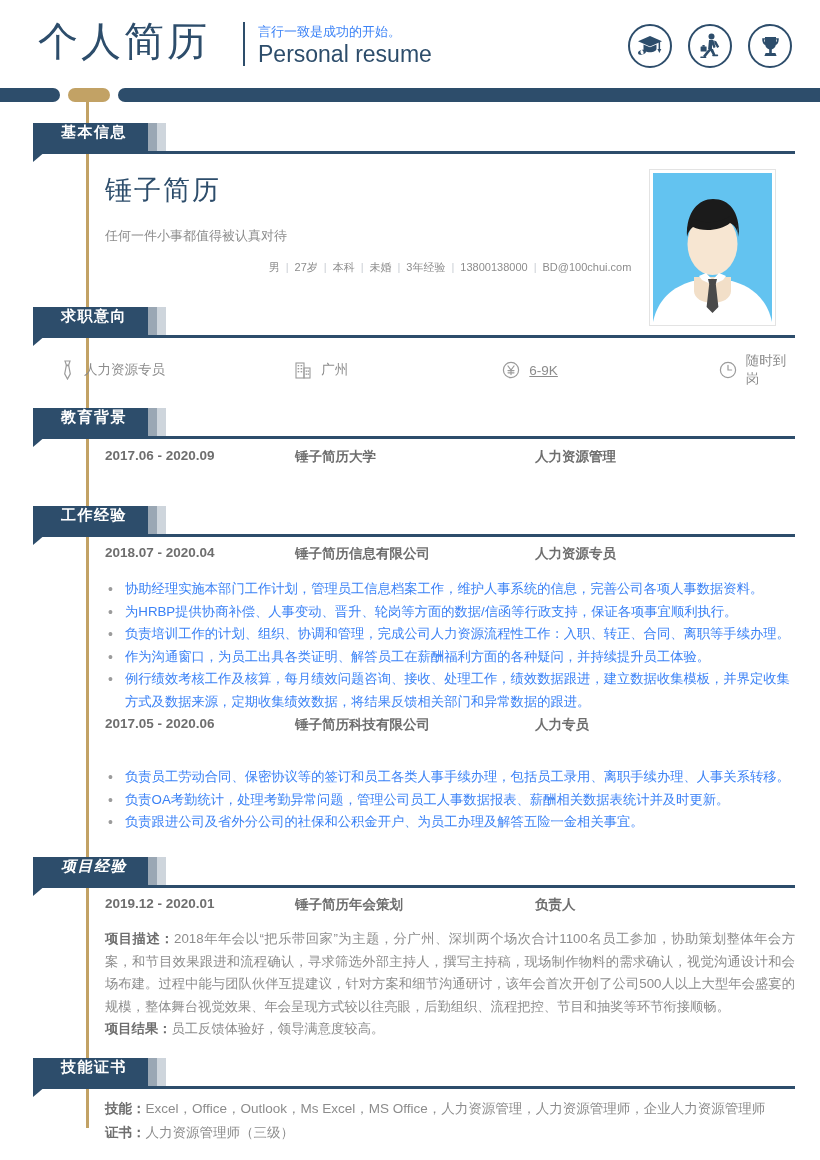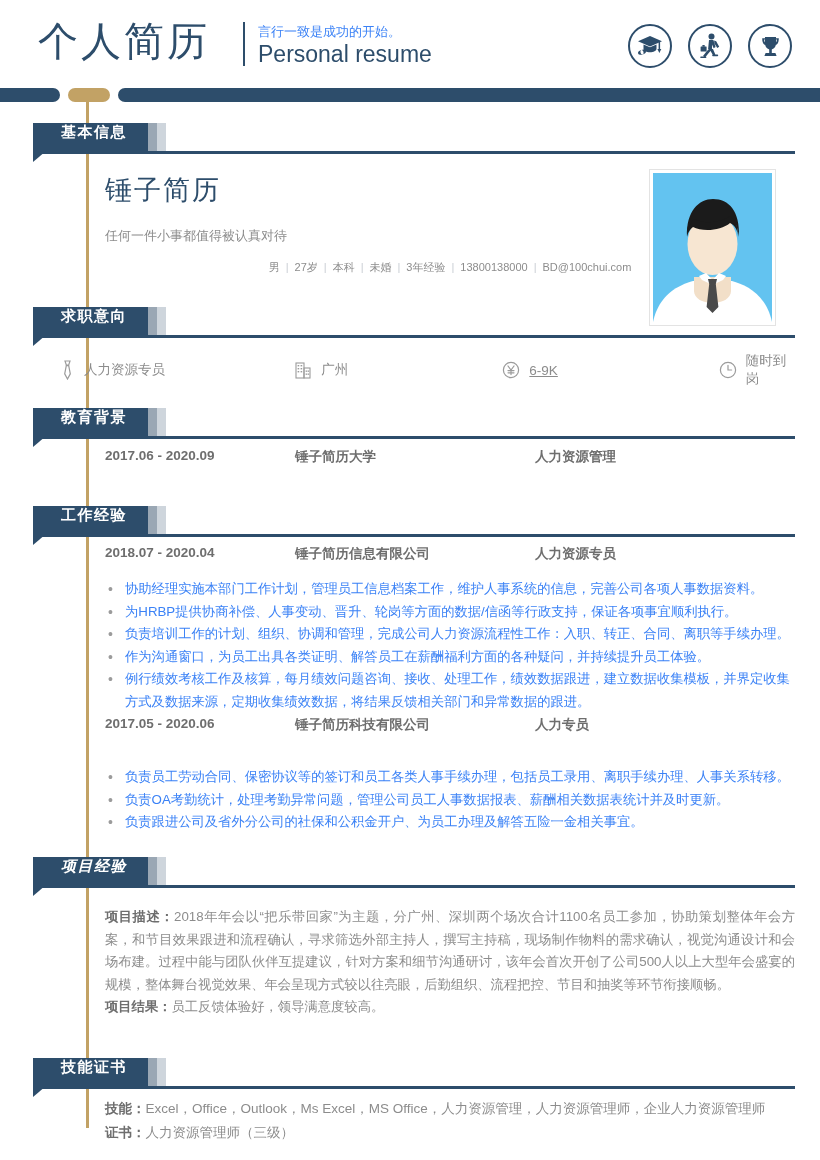--- a/index.html
+++ b/index.html
@@ -340,20 +340,25 @@
       <div class="sec-rule"></div>
       <div class="sec-flag">
         <span>项目经验</span>
       </div>
       <div class="sec-tab" style="left:148px;"></div>
       <div class="sec-tail"></div>
     </div>
   </div>
 
   <div class="body-area" style="top:896px;">
+    <div class="row3">
+      <span class="c1">2019.12 - 2020.01</span>
+      <span class="c2">锤子简历年会策划</span>
+      <span class="c3">负责人</span>
+    </div>
     <div class="para" style="margin-top:10px;">
       <b>项目描述：</b><span>2018年年会以“把乐带回家”为主题，分广州、深圳两个场次合计1100名员工参加，协助策划整体年会方案，和节目效果跟进和流程确认，寻求筛选外部主持人，撰写主持稿，现场制作物料的需求确认，视觉沟通设计和会场布建。过程中能与团队伙伴互提建议，针对方案和细节沟通研讨，该年会首次开创了公司500人以上大型年会盛宴的规模，整体舞台视觉效果、年会呈现方式较以往亮眼，后勤组织、流程把控、节目和抽奖等环节衔接顺畅。</span>
     </div>
     <div class="para">
       <b>项目结果：</b><span>员工反馈体验好，领导满意度较高。</span>
     </div>
   </div>
 
   <div class="section" style="top:1058px; left:0; width:820px;">
     <div class="sec-head">

